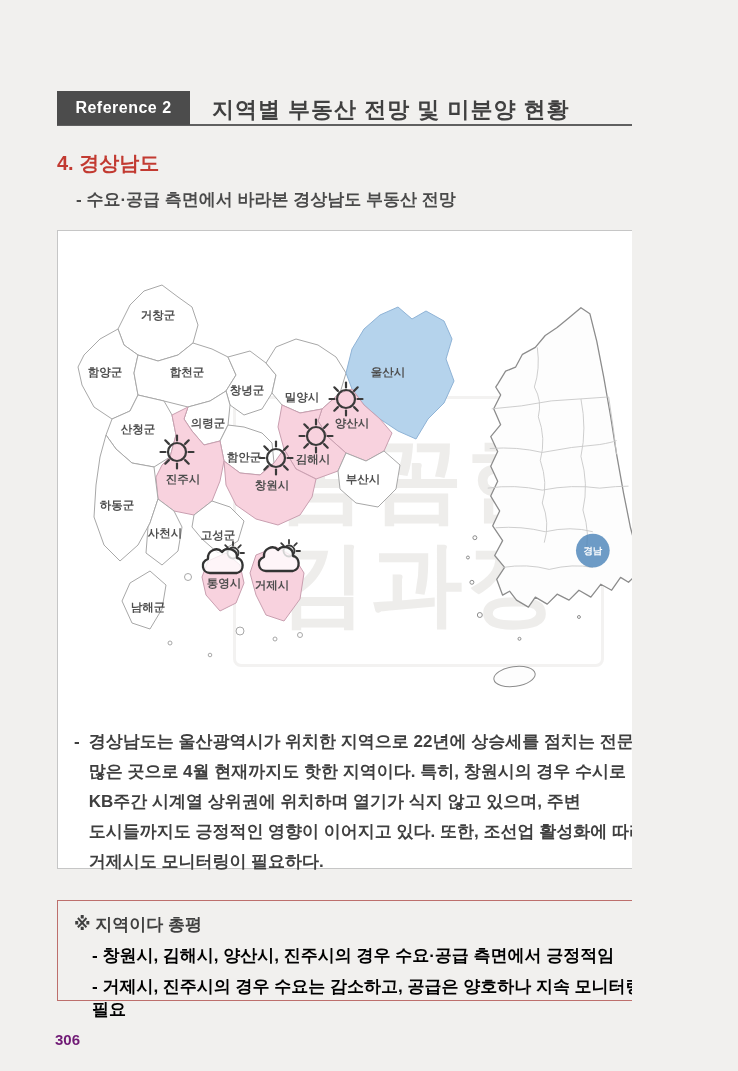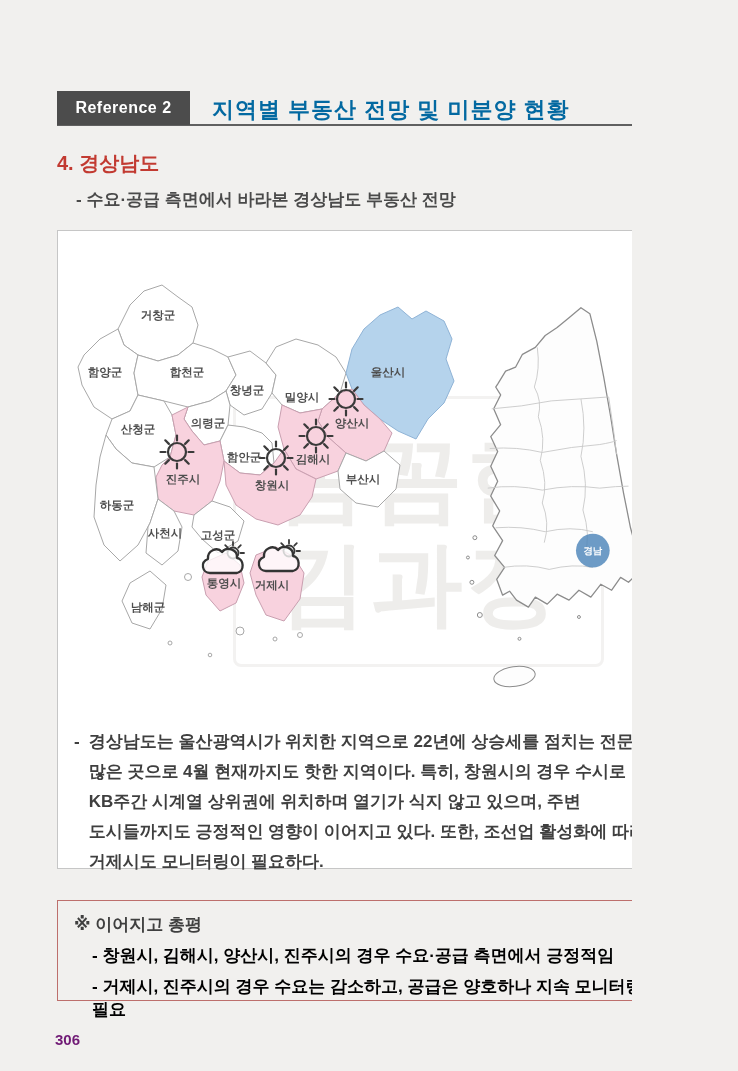--- a/index.html
+++ b/index.html
@@ -2,21 +2,21 @@
 <html><head>
 <meta charset="utf-8">
 <style>
   html,body{margin:0;padding:0;background:#f1f0ee;}
   .page{position:relative;width:632px;height:1071px;background:#f1f0ee;overflow:hidden;
         font-family:"Liberation Sans","DejaVu Sans",sans-serif;color:#3f3f3f;}
   
   .header-rule{position:absolute;left:57px;top:124px;width:628px;height:2px;background:#606060;}
   .badge{position:absolute;left:57px;top:91px;width:133px;height:34px;background:#4c4c4c;color:#ffffff;
          font-size:16px;font-weight:bold;display:flex;align-items:center;justify-content:center;letter-spacing:.5px;}
-  .header-title{position:absolute;left:212px;top:95px;font-size:22px;font-weight:bold;color:#0369a1;letter-spacing:1px;}
+  .header-title{position:absolute;left:212px;top:95px;font-size:22px;font-weight:bold;color:#404040;letter-spacing:1px;}
   
   .section-heading{position:absolute;left:57px;top:150px;margin:0;font-size:20px;font-weight:bold;color:#c23a31;}
   .section-subtitle{position:absolute;left:76px;top:188px;font-size:17px;font-weight:bold;color:#4a4a4a;}
   
   .map-panel{position:absolute;left:57px;top:230px;width:626px;height:637px;background:#ffffff;border:1px solid #c6c6c6;}
   .watermark{position:absolute;left:175px;top:165px;width:365px;height:265px;
              border:3px solid rgba(170,165,155,0.14);border-radius:8px;
              display:flex;flex-direction:column;align-items:center;justify-content:center;
              color:rgba(170,165,155,0.20);font-size:92px;font-weight:bold;line-height:1.12;letter-spacing:4px;}
   .map-left{position:absolute;left:2px;top:46px;width:406px;height:445px;}
@@ -173,20 +173,20 @@
       <text class="kr-highlight-label" x="134" y="266.5">경남</text>
     </svg>
 
     <div class="analysis">
       <span class="dash">-</span>
       <span>경상남도는 울산광역시가 위치한 지역으로 22년에 상승세를 점치는 전문가가 많은 곳으로 4월 현재까지도 핫한 지역이다. 특히, 창원시의 경우 수시로 KB주간 시계열 상위권에 위치하며 열기가 식지 않고 있으며, 주변 도시들까지도 긍정적인 영향이 이어지고 있다. 또한, 조선업 활성화에 따라 거제시도 모니터링이 필요하다.</span>
     </div>
   </div>
 
   <div class="summary-box">
-    <div class="summary-title">※ 이어지고 총평</div>
+    <div class="summary-title">※ 지역이다 총평</div>
     <div class="summary-item">- 창원시, 김해시, 양산시, 진주시의 경우 수요·공급 측면에서 긍정적임</div>
     <div class="summary-item">- 거제시, 진주시의 경우 수요는 감소하고, 공급은 양호하나 지속 모니터링 필요</div>
   </div>
 
   <span class="page-num">306</span>
 
 </div>
 
 </body></html>

